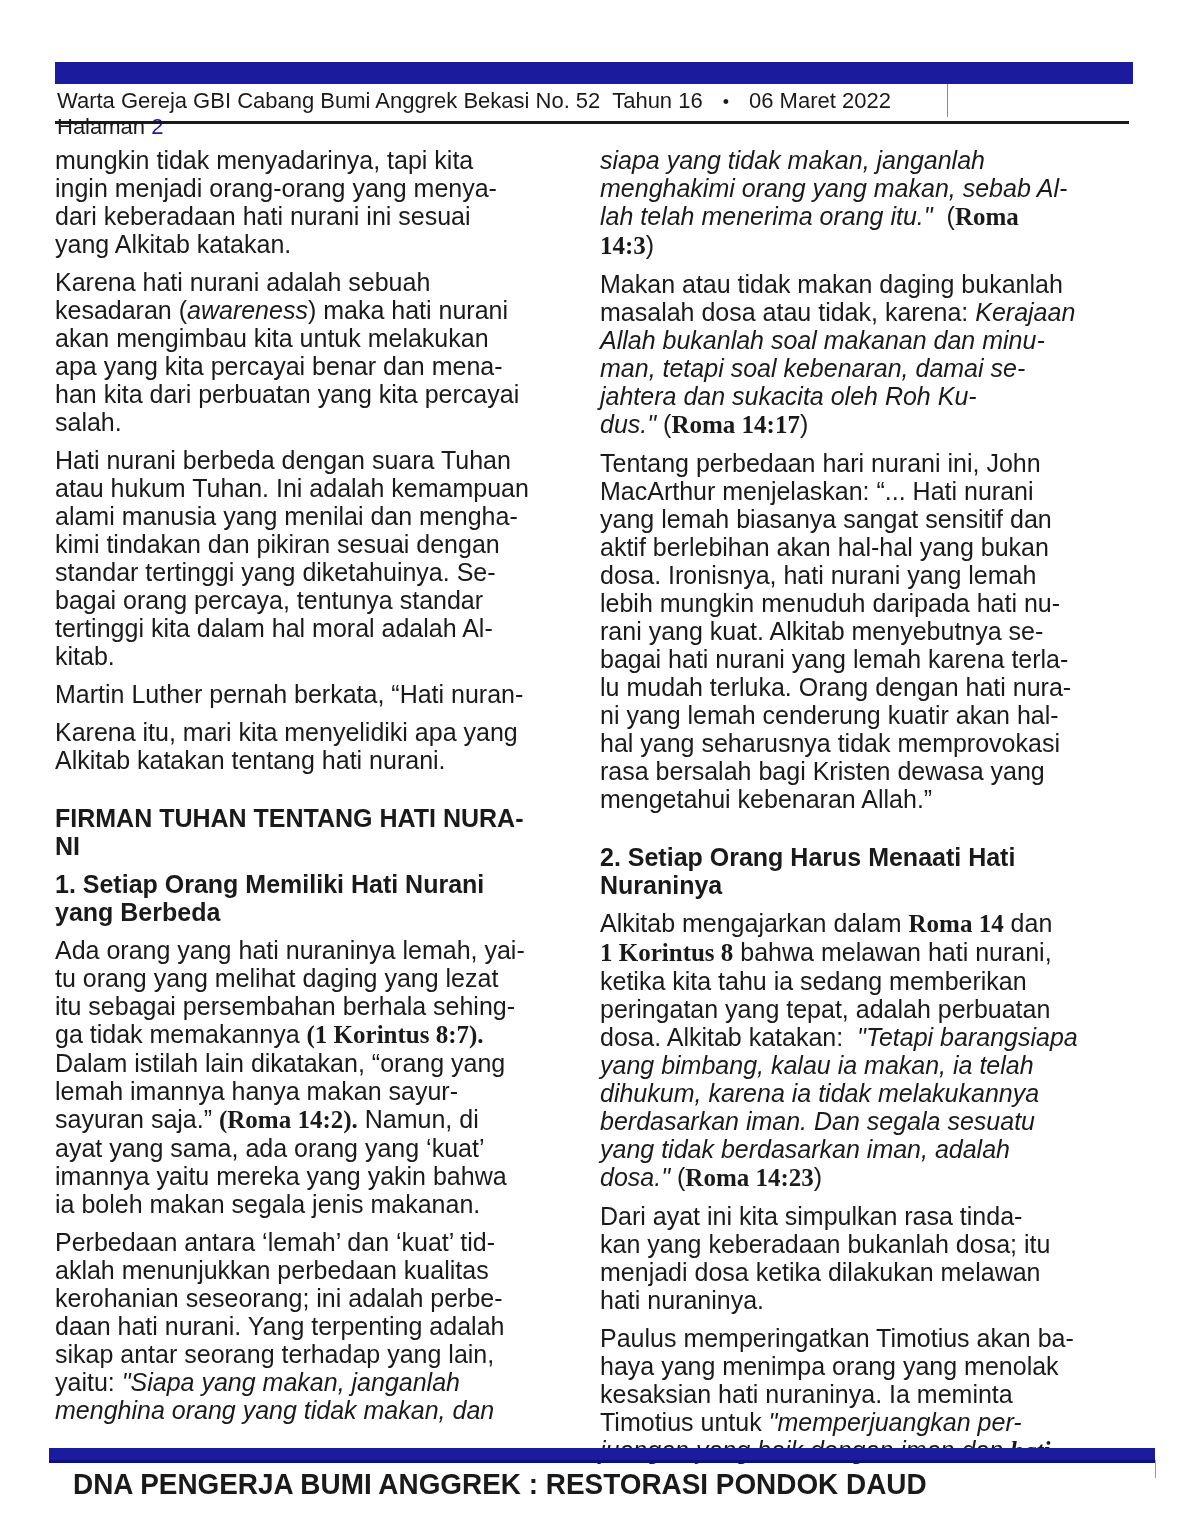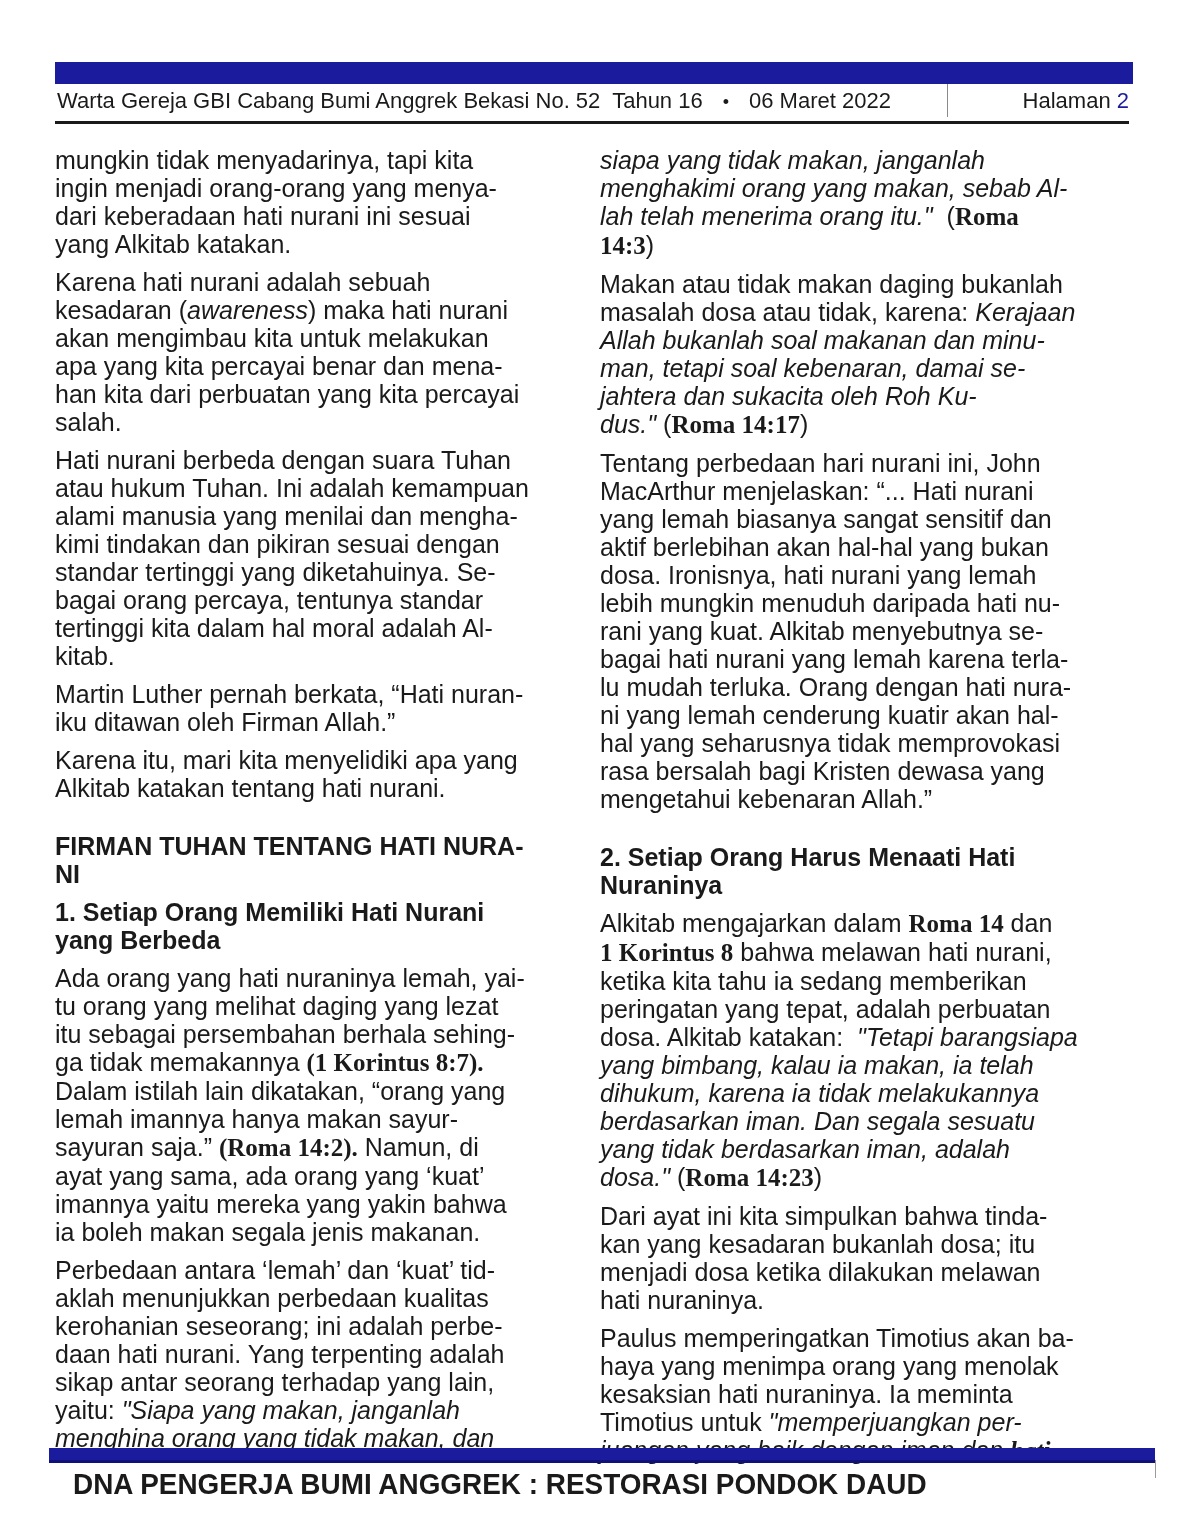--- a/index.html
+++ b/index.html
@@ -8,21 +8,21 @@
     width:1179px;height:1536px;
     background:#ffffff;
     font-family:"Liberation Sans", sans-serif;
     color:#1a1a1a;
     overflow:hidden;
   }
   .topbar{position:absolute;left:55px;top:62px;width:1078px;height:22px;}
   .header-row{
     position:absolute;left:57px;top:88px;width:1072px;
     display:flex;justify-content:space-between;align-items:baseline;
-    font-size:22px;white-space:pre;
+    font-size:22px;white-space:pre;flex-direction:column;
   }
   .header-left{display:flex;align-items:baseline;white-space:pre;}
   .header-sep{margin:0 20px;font-size:18px;}
   .header-vline{position:absolute;left:947px;top:84px;width:1px;height:33px;background:#8a8a8a;}
   .header-rule{position:absolute;left:55px;top:121px;width:1074px;height:3px;background:#1a1a1a;}
   .col{position:absolute;top:146px;font-size:25px;line-height:28px;}
   .col-left{left:55px;width:540px;}
   .col-right{left:600px;width:545px;}
   .blk{margin:0 0 10px 0;white-space:pre;}
   .h{font-weight:700;}
@@ -50,34 +50,34 @@
     <span class="header-right"><span>Halaman </span><span class="pagenum" style="color: rgb(27, 27, 158);">2</span></span>
   </div>
 
   <div class="header-vline"></div>
   <div class="header-rule"></div>
 
   <div class="col col-left">
       <div class="blk p"><span>mungkin tidak menyadarinya, tapi kita</span><br><span>ingin menjadi orang-orang yang menya-</span><br><span>dari keberadaan hati nurani ini sesuai</span><br><span>yang Alkitab katakan.</span></div>
       <div class="blk p"><span>Karena hati nurani adalah sebuah</span><br><span>kesadaran (</span><span class="i">awareness</span><span>) maka hati nurani</span><br><span>akan mengimbau kita untuk melakukan</span><br><span>apa yang kita percayai benar dan mena-</span><br><span>han kita dari perbuatan yang kita percayai</span><br><span>salah.</span></div>
       <div class="blk p"><span>Hati nurani berbeda dengan suara Tuhan</span><br><span>atau hukum Tuhan. Ini adalah kemampuan</span><br><span>alami manusia yang menilai dan mengha-</span><br><span>kimi tindakan dan pikiran sesuai dengan</span><br><span>standar tertinggi yang diketahuinya. Se-</span><br><span>bagai orang percaya, tentunya standar</span><br><span>tertinggi kita dalam hal moral adalah Al-</span><br><span>kitab.</span></div>
-      <div class="blk p"><span>Martin Luther pernah berkata, “Hati nuran-</span><br><span>iku ditawan oleh Firman Allah.”</span></div>
+      <div class="blk p"><span>Martin Luther pernah berkata, “Hati nuran-</span><br></div>
       <div class="blk p"><span>Karena itu, mari kita menyelidiki apa yang</span><br><span>Alkitab katakan tentang hati nurani.</span></div>
       <div class="blk h gap"><span>FIRMAN TUHAN TENTANG HATI NURA-</span><br><span>NI</span></div>
       <div class="blk h"><span>1. Setiap Orang Memiliki Hati Nurani</span><br><span>yang Berbeda</span></div>
       <div class="blk p"><span>Ada orang yang hati nuraninya lemah, yai-</span><br><span>tu orang yang melihat daging yang lezat</span><br><span>itu sebagai persembahan berhala sehing-</span><br><span>ga tidak memakannya </span><span class="b">(1 Korintus 8:7).</span><br><span>Dalam istilah lain dikatakan, “orang yang</span><br><span>lemah imannya hanya makan sayur-</span><br><span>sayuran saja.” </span><span class="b">(Roma 14:2).</span><span> Namun, di</span><br><span>ayat yang sama, ada orang yang ‘kuat’</span><br><span>imannya yaitu mereka yang yakin bahwa</span><br><span>ia boleh makan segala jenis makanan.</span></div>
       <div class="blk p"><span>Perbedaan antara ‘lemah’ dan ‘kuat’ tid-</span><br><span>aklah menunjukkan perbedaan kualitas</span><br><span>kerohanian seseorang; ini adalah perbe-</span><br><span>daan hati nurani. Yang terpenting adalah</span><br><span>sikap antar seorang terhadap yang lain,</span><br><span>yaitu: </span><span class="i">"Siapa yang makan, janganlah</span><br><span class="i">menghina orang yang tidak makan, dan</span></div>
     </div>
   <div class="col col-right">
       <div class="blk p"><span class="i">siapa yang tidak makan, janganlah</span><br><span class="i">menghakimi orang yang makan, sebab Al-</span><br><span class="i">lah telah menerima orang itu."</span><span>  (</span><span class="b">Roma</span><br><span class="b">14:3</span><span>)</span></div>
       <div class="blk p"><span>Makan atau tidak makan daging bukanlah</span><br><span>masalah dosa atau tidak, karena: </span><span class="i">Kerajaan</span><br><span class="i">Allah bukanlah soal makanan dan minu-</span><br><span class="i">man, tetapi soal kebenaran, damai se-</span><br><span class="i">jahtera dan sukacita oleh Roh Ku-</span><br><span class="i">dus."</span><span> (</span><span class="b">Roma 14:17</span><span>)</span></div>
       <div class="blk p"><span>Tentang perbedaan hari nurani ini, John</span><br><span>MacArthur menjelaskan: “... Hati nurani</span><br><span>yang lemah biasanya sangat sensitif dan</span><br><span>aktif berlebihan akan hal-hal yang bukan</span><br><span>dosa. Ironisnya, hati nurani yang lemah</span><br><span>lebih mungkin menuduh daripada hati nu-</span><br><span>rani yang kuat. Alkitab menyebutnya se-</span><br><span>bagai hati nurani yang lemah karena terla-</span><br><span>lu mudah terluka. Orang dengan hati nura-</span><br><span>ni yang lemah cenderung kuatir akan hal-</span><br><span>hal yang seharusnya tidak memprovokasi</span><br><span>rasa bersalah bagi Kristen dewasa yang</span><br><span>mengetahui kebenaran Allah.”</span></div>
       <div class="blk h gap"><span>2. Setiap Orang Harus Menaati Hati</span><br><span>Nuraninya</span></div>
       <div class="blk p"><span>Alkitab mengajarkan dalam </span><span class="b">Roma 14</span><span> dan</span><br><span class="b">1 Korintus 8</span><span> bahwa melawan hati nurani,</span><br><span>ketika kita tahu ia sedang memberikan</span><br><span>peringatan yang tepat, adalah perbuatan</span><br><span>dosa. Alkitab katakan:  </span><span class="i">"Tetapi barangsiapa</span><br><span class="i">yang bimbang, kalau ia makan, ia telah</span><br><span class="i">dihukum, karena ia tidak melakukannya</span><br><span class="i">berdasarkan iman. Dan segala sesuatu</span><br><span class="i">yang tidak berdasarkan iman, adalah</span><br><span class="i">dosa."</span><span> (</span><span class="b">Roma 14:23</span><span>)</span></div>
-      <div class="blk p"><span>Dari ayat ini kita simpulkan bahwa tinda-</span><br><span>kan yang kesadaran bukanlah dosa; itu</span><br><span>menjadi dosa ketika dilakukan melawan</span><br><span>hati nuraninya.</span></div>
+      <div class="blk p"><span>Dari ayat ini kita simpulkan rasa tinda-</span><br><span>kan yang keberadaan bukanlah dosa; itu</span><br><span>menjadi dosa ketika dilakukan melawan</span><br><span>hati nuraninya.</span></div>
       <div class="blk p"><span>Paulus memperingatkan Timotius akan ba-</span><br><span>haya yang menimpa orang yang menolak</span><br><span>kesaksian hati nuraninya. Ia meminta</span><br><span>Timotius untuk </span><span class="i">"memperjuangkan per-</span><br><span class="i">juangan yang baik dengan iman dan </span><span class="b i">hati</span></div>
     </div>
 
   <div class="footer-bar" style="background: rgb(27, 27, 158);"></div>
   <div class="footer-bar-edge"></div>
   <div class="footer-vline"></div>
   <div class="footer-text">DNA PENGERJA BUMI ANGGREK : RESTORASI PONDOK DAUD</div>
 
 </div>
 

